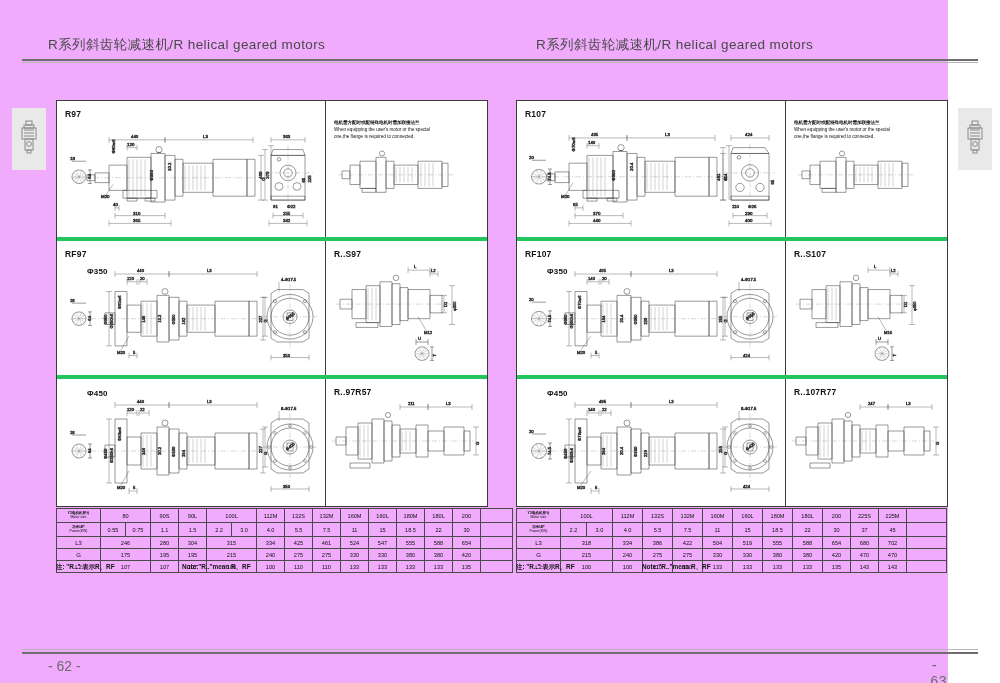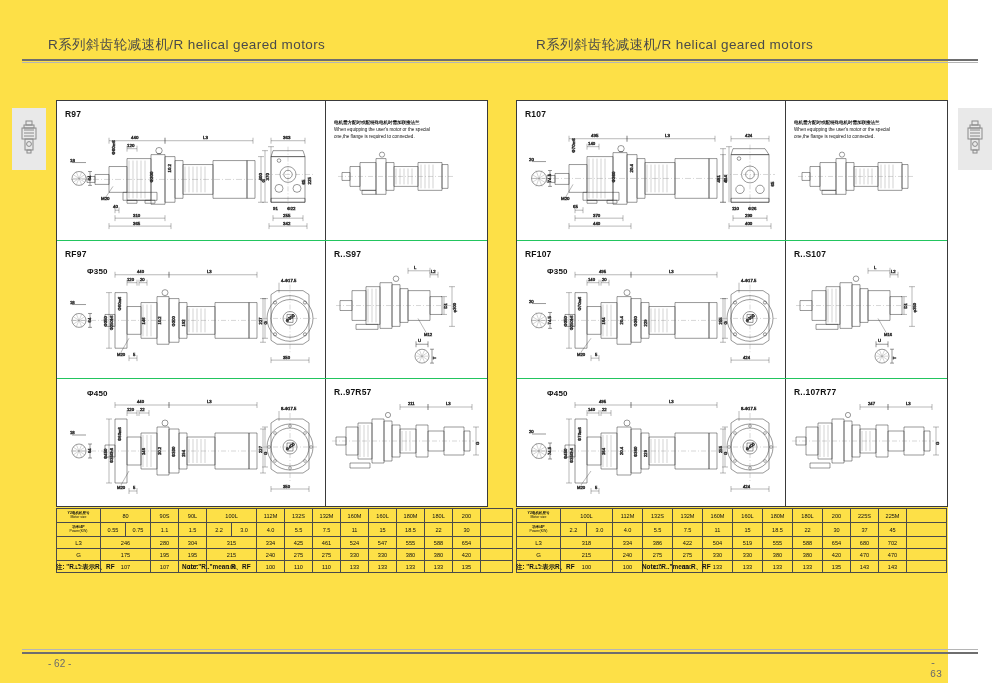--- a/index.html
+++ b/index.html
@@ -1,41 +1,41 @@
 <!DOCTYPE html>
 <html><head>
 <meta charset="utf-8">
 <style>
   html,body{margin:0;padding:0;background:#ffffff;}
   body{width:1000px;height:683px;font-family:"Liberation Sans",sans-serif;color:#1a1a1a;overflow:hidden;}
-  .page{position:relative;width:948px;height:683px;background:#fde047;}
+  .page{position:relative;width:948px;height:683px;background:#f0abfc;}
   .hdr-rule{position:absolute;left:22px;top:59px;width:956px;height:2px;background:#6e6e6e;}
   .hdr-rule.thin{top:62px;height:1px;background:#b5b5b5;}
   .hdr-title{position:absolute;top:36px;font-size:13.5px;letter-spacing:.4px;color:#4a4a4a;white-space:nowrap;}
   .hdr-title.l{left:48px;}
   .hdr-title.r{left:536px;}
 
   
   .ftr-rule{position:absolute;left:22px;top:652px;width:956px;height:2px;background:#6e6e6e;}
   .ftr-rule.thin{top:649px;height:1px;background:#b5b5b5;}
-  .pg{position:absolute;top:658px;font-size:10px;color:#6b6b6b;}
+  .pg{position:absolute;top:658px;font-size:14px;color:#6b6b6b;}
   .pg.l{left:48px;}
   .pg.r{left:930px;font-family:Liberation Mono, monospace;}
 
   
   .tab{position:absolute;width:34px;height:62px;background:#e9e9e9;display:flex;align-items:center;justify-content:center;}
   .tab.l{left:12px;top:108px;}
   .tab.r{left:958px;top:108px;}
 
   
   .sheet{position:absolute;top:100px;height:405px;border:1px solid #3a3a3a;background:#fff;}
   .sheet.l{left:56px;width:430px;}
   .sheet.r{left:516px;width:430px;text-decoration:underline;}
 
-  .row{position:absolute;left:0;width:100%;border-bottom:1px solid #22c55e;box-sizing:border-box;}
+  .row{position:absolute;left:0;width:100%;border-bottom:4px solid #22c55e;box-sizing:border-box;}
   .row.r1{top:0;height:140px;}
   .row.r2{top:140px;height:138px;}
   .row.r3{top:278px;height:127px;border-bottom:none;}
 
   .colsplit{position:absolute;top:0;left:268px;width:1px;height:100%;background:#3a3a3a;}
   .lcol{position:absolute;left:0;top:0;width:268px;height:100%;}
   .rcol{position:absolute;left:269px;top:0;right:1px;height:100%;}
 
   .lbl{position:absolute;font-size:8.5px;font-weight:bold;color:#111;letter-spacing:.2px;}
   .lbl.mdl{left:8px;top:8px;}

